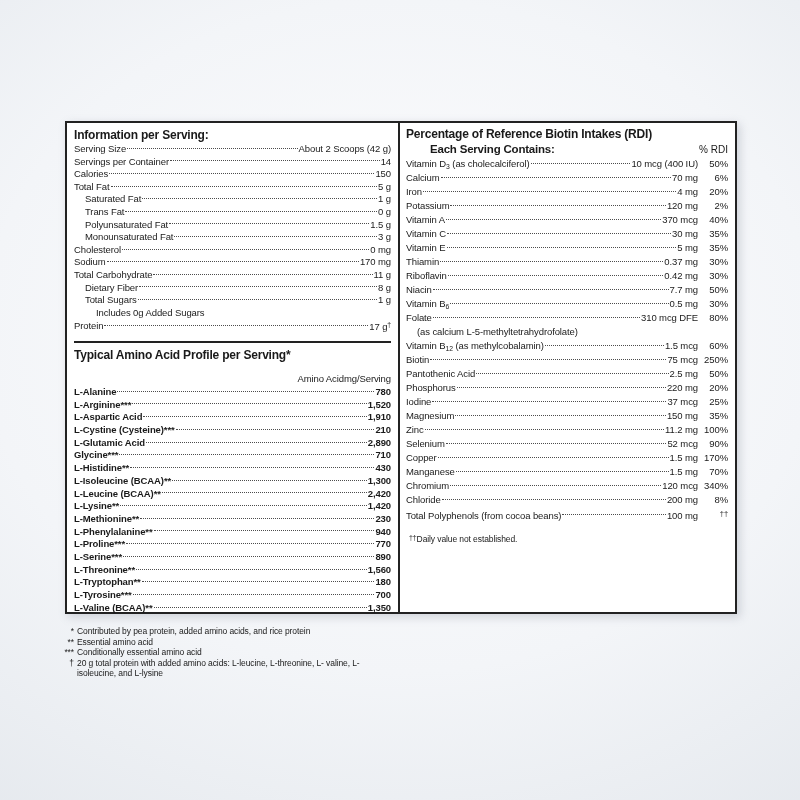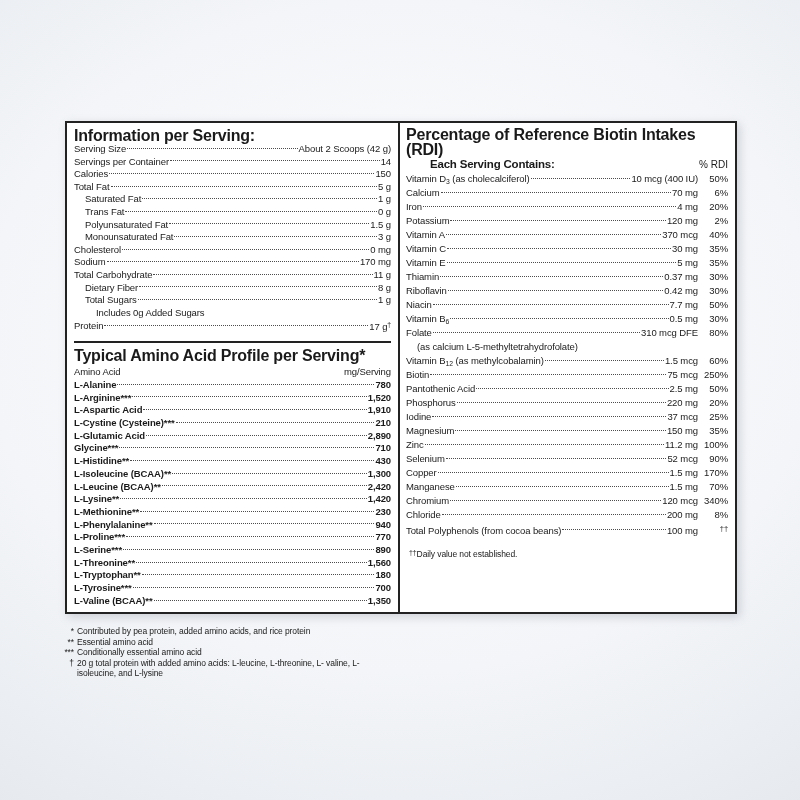--- a/index.html
+++ b/index.html
@@ -30,21 +30,21 @@
     border-right: 2px solid #222222;
     padding: 5px 7px 4px 7px;
   }
   .col-right {
     flex: 1;
     box-sizing: border-box;
     padding: 4px 7px 4px 6px;
   }
   .sec-header {
     font-weight: bold;
-    font-size: 16px;
+    font-size: 12px;
     line-height: 15px;
     letter-spacing: -0.2px;
   }
   .subhead {
     display: flex;
     justify-content: space-between;
     align-items: flex-end;
     line-height: 15px;
   }
   .subhead .left-part {
@@ -84,24 +84,24 @@
   }
   .pct-small { font-size: 7.5px; padding-bottom: 3px; }
   sub { font-size: 6.8px; line-height: 0; vertical-align: -1.5px; }
   .supmark { font-size: 6.8px; vertical-align: 3px; }
   .rule {
     border-top: 2px solid #222222;
     margin: 7px 0 5px 0;
   }
   .colhead {
     display: flex;
-    justify-content: space-between;
+    justify-content: flex-end;
     font-size: 9.5px;
     line-height: 14px;
-    margin-top: 2px;
+    margin-top: 9px;
     letter-spacing: -0.1px;
   }
   .rdi-footnote {
     margin-top: 10px;
     font-size: 8.5px;
     padding-left: 3px;
     letter-spacing: -0.1px;
   }
   .rdi-footnote .marker { font-size: 7px; vertical-align: 2px; }
   .footnotes {

